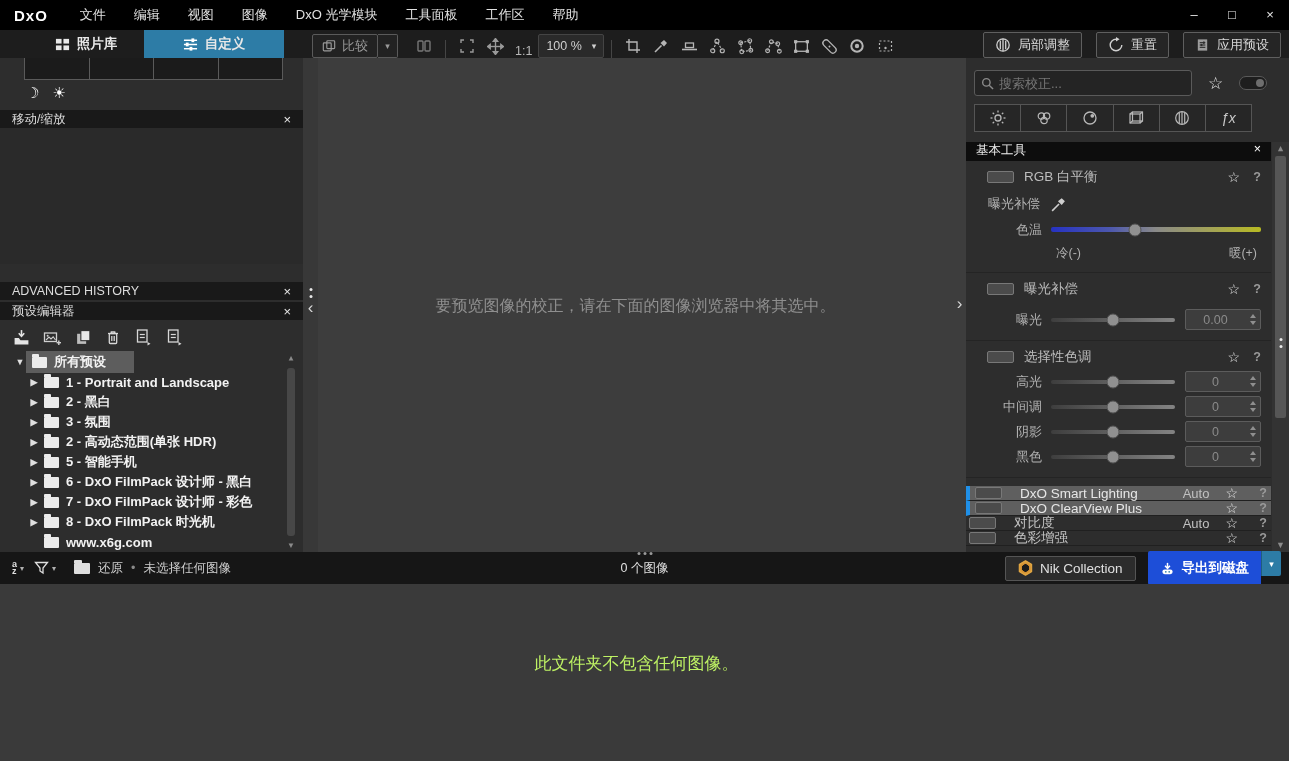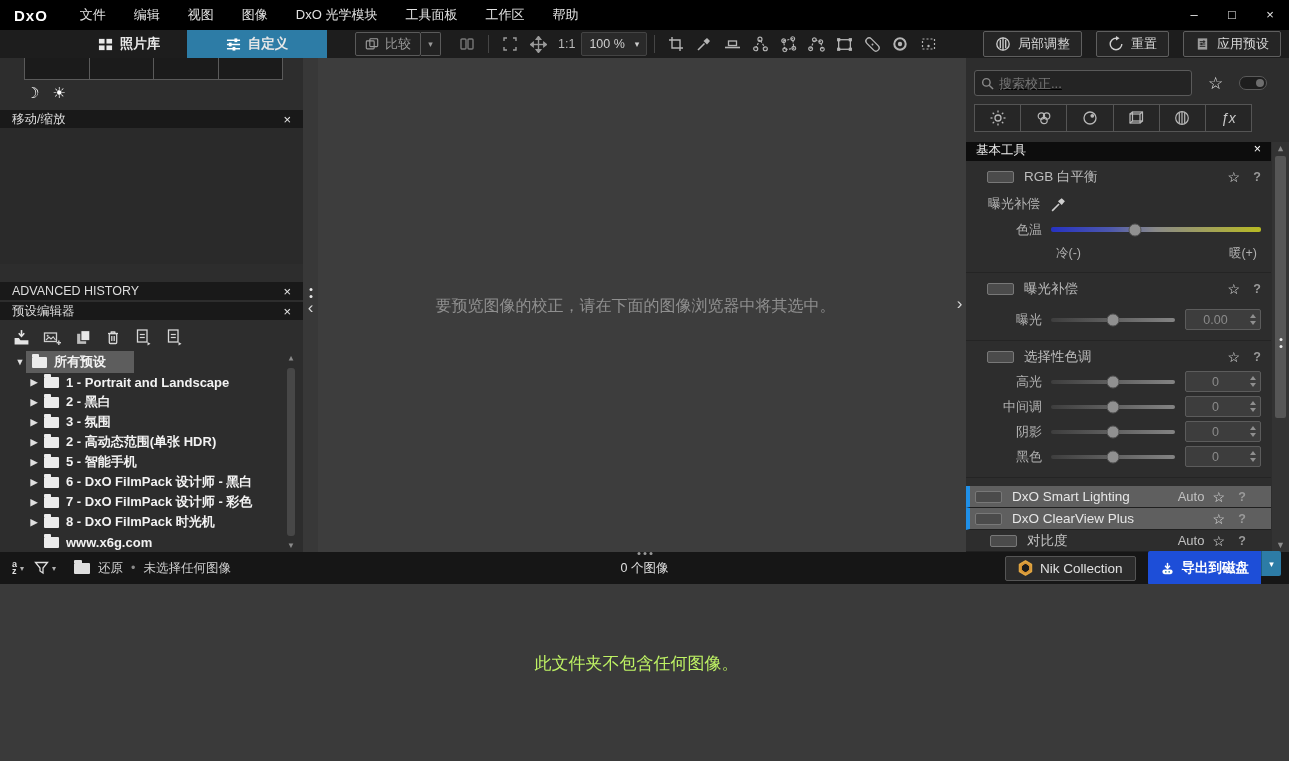--- a/index.html
+++ b/index.html
@@ -10,21 +10,21 @@
   
   .titlebar { position:absolute; left:0; top:0; width:1289px; height:30px; background:#000;
               display:flex; align-items:center; color:#e2e2e2; font-size:13px; }
   .logo { font-weight:bold; font-size:15px; letter-spacing:1px; color:#fff; margin:0 18px 0 14px; }
   .menu-item { padding:0 14px; height:30px; line-height:30px; cursor:default; }
   .win-controls { margin-left:auto; display:flex; align-items:center; height:30px; }
   .win-btn { width:38px; text-align:center; color:#e8e8e8; font-size:13px; height:30px; line-height:30px; }
 
   
   .toolbar { position:absolute; left:0; top:30px; width:1289px; height:28px; background:#1d1d1d;
-             display:flex; align-items:center;padding-left:43px; }
+             display:flex; align-items:flex-end; }
   .view-tab { height:28px; display:flex; align-items:center; justify-content:center; gap:7px;
               color:#e8e8e8; font-size:13.5px; font-weight:bold; }
   .view-tab.photolib { width:116px; margin-left:28px; }
   .view-tab.custom { width:140px; background:#2d7ca6; }
   .tb-sep { width:1px; height:18px; background:#454545; margin:0 7px; }
   .tb-icon { height:24px; min-width:24px; display:flex; align-items:center; justify-content:center; margin:0 2px; }
   .tb-btn { height:24px; border:1px solid #5a5a5a; border-radius:2px; background:#222;
             display:flex; align-items:center; gap:6px; padding:0 9px; color:#9a9a9a; font-size:13px; }
   .tb-caret { height:24px; width:20px; border:1px solid #5a5a5a; border-left:none; border-radius:0 2px 2px 0;
               background:#222; display:flex; align-items:center; justify-content:center; color:#9a9a9a; font-size:9px; }
@@ -76,21 +76,21 @@
             color:#8a8a8a; font-size:8px; }
   .tree-scroll .up { top:0; } .tree-scroll .dn { bottom:0; }
   .tree-scroll .thumb { position:absolute; left:2px; top:14px; width:8px; height:168px; background:#474747; border-radius:3px; }
 
   
   .viewer-msg { position:absolute; left:0; right:0; top:238px; text-align:center; color:#8f8f8f; font-size:16px; }
 
   
   .search-row { position:absolute; left:8px; top:12px; width:297px; height:26px; display:flex; align-items:center; }
   .search-box { width:218px; height:26px; background:#242424; border:1px solid #5a5a5a; border-radius:3px;
-                display:flex; align-items:center; padding:0 6px; gap:5px;text-decoration:underline; }
+                display:flex; align-items:center; padding:0 6px; gap:5px; }
   .search-box input { flex:1; background:transparent; border:none; outline:none; color:#bbb; font-size:13px;
                       font-family:"Liberation Sans", sans-serif; }
   .search-box input::placeholder { color:#767676; }
   .star-lg { color:#e4e4e4; font-size:17px; margin-left:16px; }
   .toggle { width:28px; height:14px; border:1px solid #5a5a5a; border-radius:8px; background:#1e1e1e;
             position:relative; margin-left:16px; }
   .toggle i { position:absolute; right:2px; top:2px; width:8px; height:8px; border-radius:50%; background:#6e6e6e; }
   .tool-tabs { position:absolute; left:8px; top:46px; width:278px; height:28px; display:flex; }
   .tool-tab { flex:1; border:1px solid #555; border-right:none; background:#262626;
               display:flex; align-items:center; justify-content:center; color:#b8b8b8; }
@@ -115,21 +115,21 @@
   .track.temp { height:5px; background:linear-gradient(to right,#2632c2,#4c57ae 28%,#8a8a88 50%,#a3a356 76%,#b7ba22); }
   .handle { position:absolute; top:50%; transform:translate(-50%,-50%); width:13px; height:13px;
             border-radius:50%; background:#909090; border:1px solid #565656; }
   .coldwarm { display:flex; justify-content:space-between; padding:3px 14px 2px 78px; color:#b0b0b0; font-size:12.5px; }
   .value-box { width:76px; height:21px; margin-left:10px; background:#3d3d3d; border:1px solid #5c5c5c;
                border-radius:2px; display:flex; align-items:center; flex:none; }
   .value-box .val { flex:1; text-align:center; color:#8a8a8a; font-size:12.5px; }
   .spin { width:15px; display:flex; flex-direction:column; align-items:center; gap:3px; }
   .spin i { width:0; height:0; border-left:3.5px solid transparent; border-right:3.5px solid transparent; }
   .spin .u { border-bottom:4px solid #8f8f8f; } .spin .d { border-top:4px solid #8f8f8f; }
-  .tool-row { display:flex; align-items:center; height:22px; padding:0 24px; border-bottom:1px solid #202020; }
+  .tool-row { display:flex; align-items:center; height:15px; padding:0 3px; border-bottom:1px solid #202020;gap:8px; }
   .tool-row.hl { background:#5f5f5f; border-left:4px solid #2090e8; padding-left:5px; }
   .tool-row .sec-label { color:#c4c4c4; } .tool-row.hl .sec-label { color:#e6e6e6; }
   .auto { color:#c0c0c0; font-size:13px; margin-right:8px; }
   .v-scroll { position:absolute; right:0; top:84px; width:17px; height:410px; background:#333; }
   .v-scroll .up,.v-scroll .dn { position:absolute; left:0; width:17px; text-align:center; color:#8a8a8a; font-size:9px; }
   .v-scroll .up { top:2px; } .v-scroll .dn { bottom:2px; }
   .v-scroll .thumb { position:absolute; left:3px; top:14px; width:11px; height:262px; background:#565656; border-radius:2px; }
   .v-scroll .grip-dots { top:196px; }
 
   

